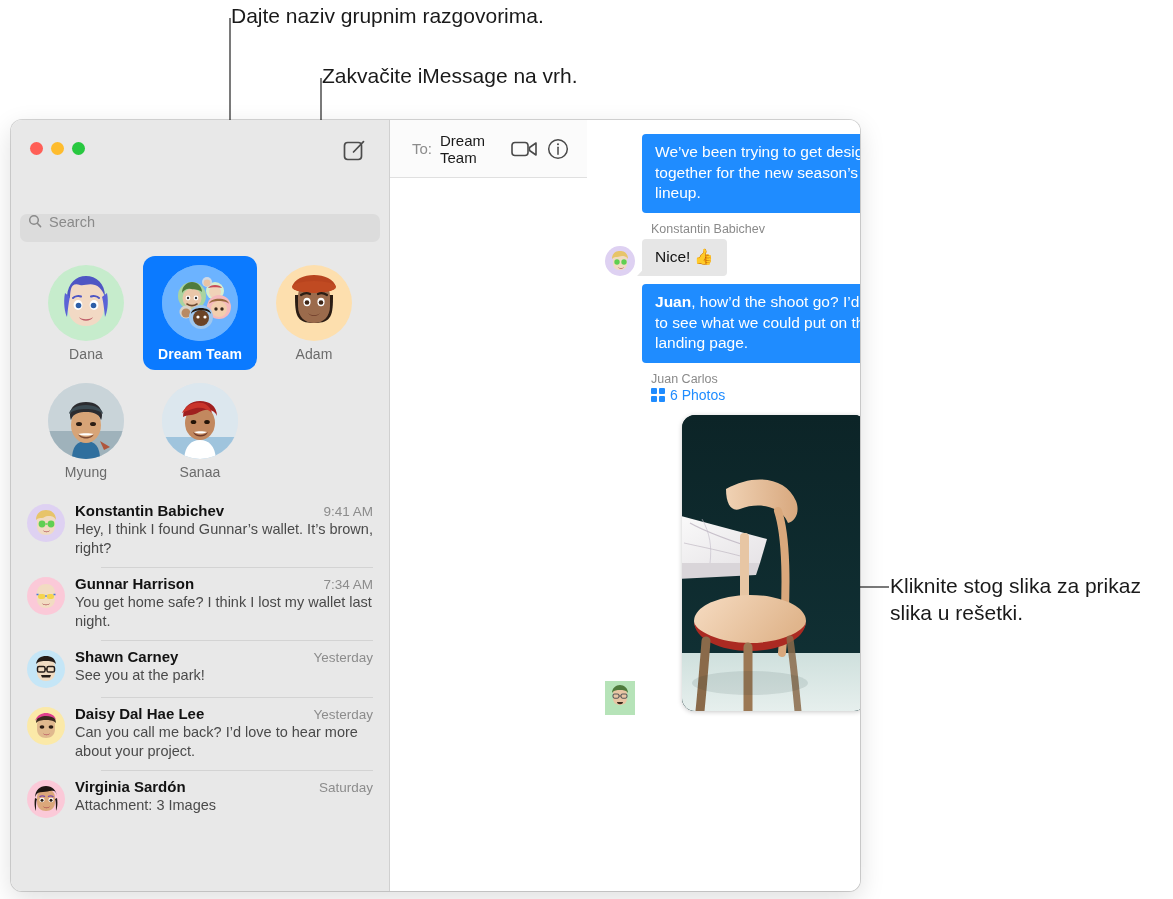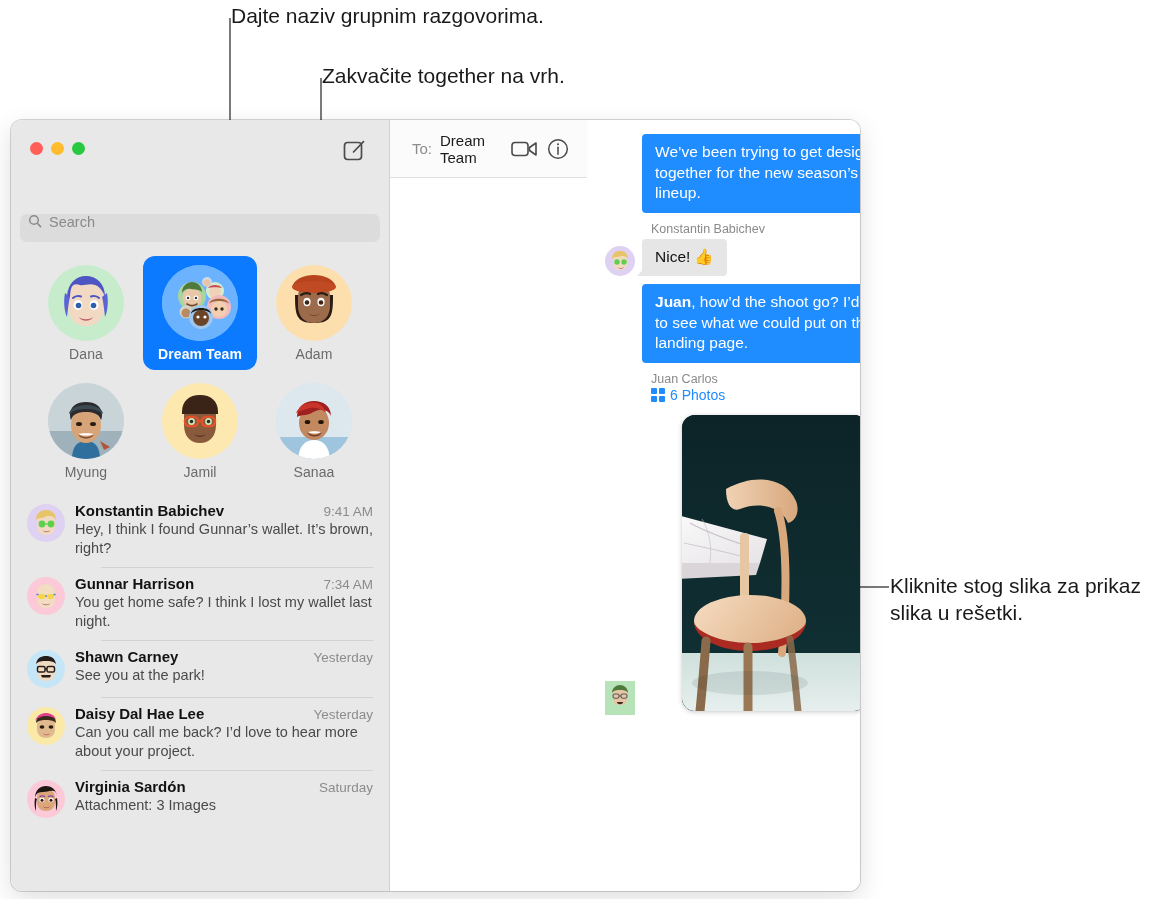--- a/index.html
+++ b/index.html
@@ -165,21 +165,21 @@
   }
   .imsg-field .ph{ flex:1 1 auto; }
   .emoji-btn{ width:27px; height:27px; flex:0 0 27px; }
 </style>
 </head>
 <body>
 
 <div id="root">
 
   <div class="callout" style="left:231px; top:2px;">Dajte naziv grupnim razgovorima.</div>
-  <div class="callout" style="left:322px; top:62px;">Zakvačite together na vrh.</div>
+  <div class="callout" style="left:322px; top:62px;">Zakvačite iMessage na vrh.</div>
   <div class="callout wrap" style="left:890px; top:572px; width:283px;">Kliknite stog slika za prikaz slika u rešetki.</div>
 
   <div class="leader-v" style="left:229px; top:18px; height:215px;"></div>
   <div class="leader-v" style="left:320px; top:78px; height:162px;"></div>
   <div class="leader-h" style="left:703px; top:586px; width:186px;"></div>
 
   <div class="window">
 
     <div class="sidebar">
 
@@ -297,37 +297,20 @@
                 <ellipse cx="31" cy="41" rx="3" ry="2" fill="#2b1d14"></ellipse>
                 <ellipse cx="45" cy="41" rx="3" ry="2" fill="#2b1d14"></ellipse>
                 <path d="M30 51c4 4 12 4 16 0-2 6-14 6-16 0z" fill="#7d4b34"></path>
                 <path d="M30 51c5 2 11 2 16 0-3-1-13-1-16 0z" fill="#fff"></path>
                 <path d="M52 58l10 6-6 3z" fill="#b0553c"></path>
               </svg>
             </div>
             <div class="nm">Myung</div>
           </div>
 
-          <div class="pin">
-            <div class="av" style="background:#fde9b0;">
-              <svg viewBox="0 0 76 76" width="76" height="76">
-                <path d="M22 33c0-12 7-18 16-18s16 6 16 18v9c0 12-7 18-16 18s-16-6-16-18z" fill="#8a5a3c"></path>
-                <path d="M20 29c0-11 7-17 18-17s18 6 18 17v2H20z" fill="#3a2418"></path>
-                <rect x="23" y="34" width="13" height="9" rx="4" fill="none" stroke="#e2522a" stroke-width="2.4"></rect>
-                <rect x="40" y="34" width="13" height="9" rx="4" fill="none" stroke="#e2522a" stroke-width="2.4"></rect>
-                <path d="M36 38h4" stroke="#e2522a" stroke-width="2.4"></path>
-                <ellipse cx="29.5" cy="38.5" rx="3.4" ry="3.6" fill="#cfe6b8"></ellipse>
-                <ellipse cx="46.5" cy="38.5" rx="3.4" ry="3.6" fill="#cfe6b8"></ellipse>
-                <circle cx="29.5" cy="38.5" r="1.8" fill="#2a2a2a"></circle>
-                <circle cx="46.5" cy="38.5" r="1.8" fill="#2a2a2a"></circle>
-                <path d="M32 51c3 2 9 2 12 0-2 4-10 4-12 0z" fill="#5c3423"></path>
-              </svg>
-            </div>
-            <div class="nm">Jamil</div>
-          </div>
 
           <div class="pin">
             <div class="av" style="background:#dbe6ee;">
               <svg viewBox="0 0 76 76" width="76" height="76">
                 <rect width="76" height="76" fill="#dce7ee"></rect>
                 <rect y="54" width="76" height="22" fill="#9fc4dd"></rect>
                 <path d="M22 76c1-13 7-19 16-19s15 6 16 19z" fill="#ffffff"></path>
                 <ellipse cx="38" cy="40" rx="15" ry="17" fill="#c2885f"></ellipse>
                 <path d="M21 34c0-11 8-16 17-16s17 5 17 15c-2-5-7-7-12-6-6 1-9 5-14 5-4 0-6 1-8 2z" fill="#a01f1f"></path>
                 <path d="M20 30c4-9 14-12 21-10 5 2 8 6 9 10-4-4-10-6-16-5-5 1-10 3-14 5z" fill="#c9342a"></path>

